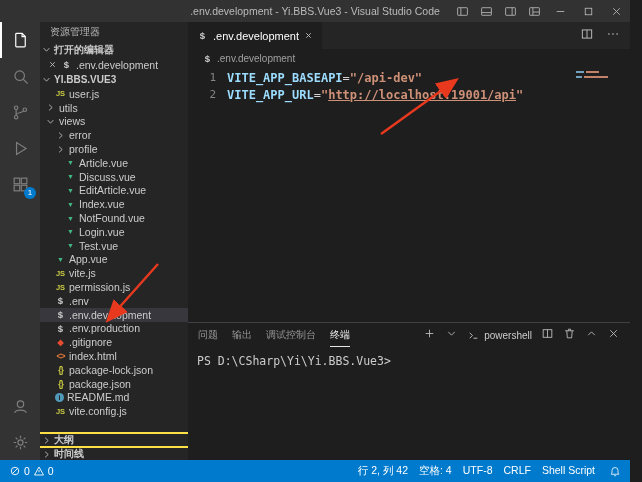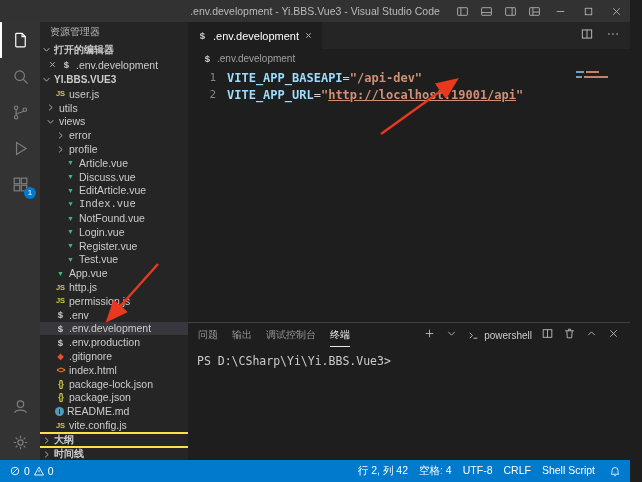--- a/index.html
+++ b/index.html
@@ -265,47 +265,43 @@
             <span class="tree-label">Article.vue</span>
           </div>
           <div class="tree-row" style="padding-left: 25px;">
             <span class="ficon ficon-vue">▼</span>
             <span class="tree-label">Discuss.vue</span>
           </div>
           <div class="tree-row" style="padding-left: 25px;">
             <span class="ficon ficon-vue">▼</span>
             <span class="tree-label">EditArticle.vue</span>
           </div>
-          <div class="tree-row" style="padding-left: 25px; font-family: Liberation Mono, monospace;">
+          <div class="tree-row" style="padding-left: 25px;">
             <span class="ficon ficon-vue">▼</span>
             <span class="tree-label">Index.vue</span>
           </div>
           <div class="tree-row" style="padding-left: 25px;">
             <span class="ficon ficon-vue">▼</span>
             <span class="tree-label">NotFound.vue</span>
           </div>
           <div class="tree-row" style="padding-left: 25px;">
             <span class="ficon ficon-vue">▼</span>
             <span class="tree-label">Login.vue</span>
           </div>
           <div class="tree-row" style="padding-left: 25px;">
             <span class="ficon ficon-vue">▼</span>
-            <span class="tree-label">Register.vue</span>
-          </div>
-          <div class="tree-row" style="padding-left: 25px;">
-            <span class="ficon ficon-vue">▼</span>
             <span class="tree-label">Test.vue</span>
           </div>
           <div class="tree-row" style="padding-left: 15px;">
             <span class="ficon ficon-vue">▼</span>
             <span class="tree-label">App.vue</span>
           </div>
           <div class="tree-row" style="padding-left: 15px;">
             <span class="ficon ficon-js">JS</span>
-            <span class="tree-label">http.js</span>
+            <span class="tree-label">vite.js</span>
           </div>
           <div class="tree-row" style="padding-left: 15px;">
             <span class="ficon ficon-js">JS</span>
             <span class="tree-label">permission.js</span>
           </div>
           <div class="tree-row" style="padding-left: 15px;">
             <span class="ficon ficon-env">$</span>
             <span class="tree-label">.env</span>
           </div>
           <div class="tree-row selected" style="padding-left: 15px;">

